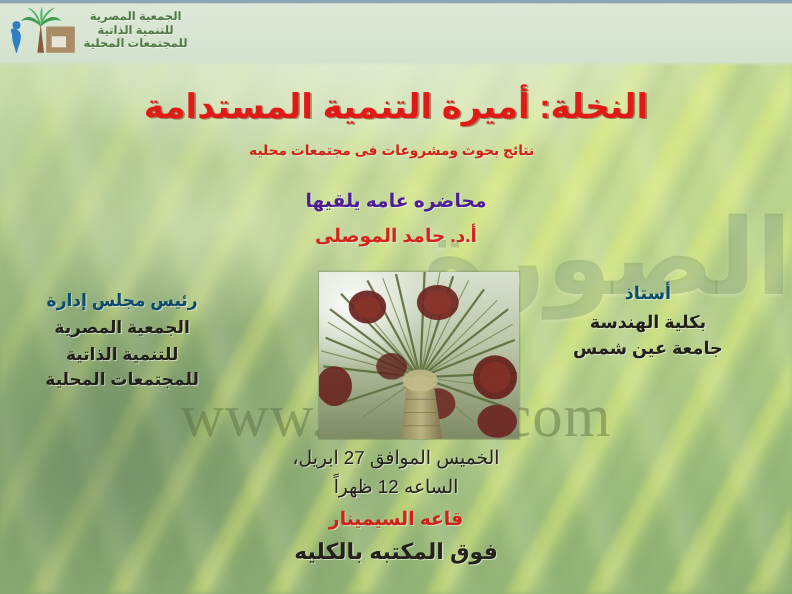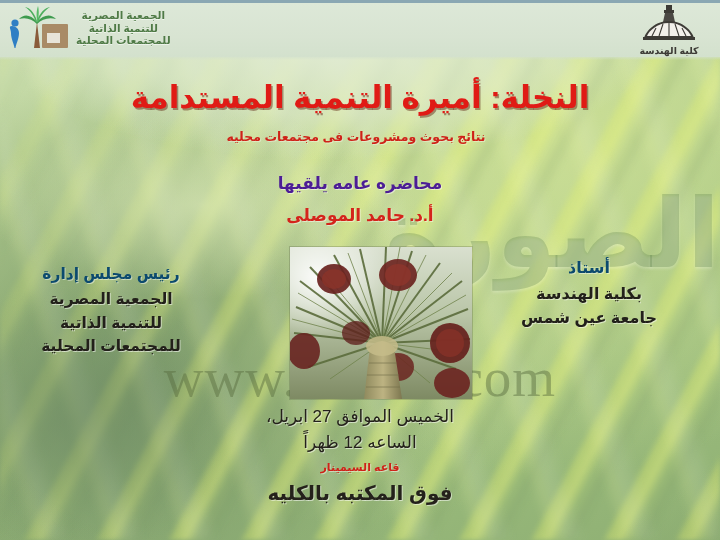--- a/index.html
+++ b/index.html
@@ -169,21 +169,21 @@
   
   .footer{
     position:absolute;top:404px;left:0;width:720px;text-align:center;
     direction:rtl;z-index:5;line-height:1.55;
   }
   .footer .dline{
     font-size:17px;font-weight:normal;color:#24211b;
     text-shadow:1px 1px 0 rgba(255,255,255,.5);
   }
   .footer .venue{
-    font-size:11px;font-weight:bold;color:#cf2218;
+    font-size:17px;font-weight:bold;color:#cf2218;
     text-shadow:1px 1px 0 rgba(255,255,255,.45);
     margin-top:2px;
   }
   .footer .venue2{
     font-size:20px;font-weight:bold;color:#24211b;
     text-shadow:1px 1px 0 rgba(255,255,255,.5);
     margin-top:2px;
   }
 </style>
 </head>
@@ -219,32 +219,20 @@
       <path d="M31 16 C24 8 18 8 13 13 C20 11 26 13 31 18 Z" fill="#3f9b4f"></path>
       <path d="M31 16 C38 8 45 8 50 13 C43 11 36 13 31 18 Z" fill="#3f9b4f"></path>
       <path d="M31 15 C28 6 24 2 19 1 C25 5 28 10 30 17 Z" fill="#4cae5c"></path>
       <path d="M31 15 C34 6 39 2 44 1 C38 5 34 10 32 17 Z" fill="#4cae5c"></path>
       <path d="M31 14 C30 7 31 3 32 0 C33 4 33 8 32 15 Z" fill="#56bb66"></path>
       <path d="M6 20 C10 20 13 23 13 27 C13 33 10 38 9.5 42 L8.5 42 C8 38 5 33 5 27 C5 23 2 20 6 20 Z" fill="#2f7fc4"></path>
       <circle cx="9" cy="17" r="3.6" fill="#2f7fc4"></circle>
     </svg>
   </div>
 
-  <div class="logo-right">
-    <svg width="52" height="40" viewBox="0 0 52 40">
-      <rect x="23" y="1" width="6" height="5" fill="#3d3b36"></rect>
-      <rect x="21" y="6" width="10" height="3" fill="#3d3b36"></rect>
-      <path d="M22 9 L30 9 L32 18 L20 18 Z" fill="#4a4843"></path>
-      <path d="M26 17 C12 17 3 27 1 34 L51 34 C49 27 40 17 26 17 Z" fill="#3d3b36"></path>
-      <path d="M26 19 C14 19 6 27 4 32 L48 32 C46 27 38 19 26 19 Z" fill="#f2f0ea"></path>
-      <path d="M26 19 L26 32 M20 20 L16 32 M32 20 L36 32 M13 24 L9 32 M39 24 L43 32" stroke="#3d3b36" stroke-width="1.1" fill="none"></path>
-      <rect x="0" y="33" width="52" height="3" fill="#3d3b36"></rect>
-    </svg>
-    <div class="logo-right-text">كلية الهندسة</div>
-  </div>
 
   <div class="title">النخلة: أميرة التنمية المستدامة</div>
   <div class="subtitle">نتائج بحوث ومشروعات فى مجتمعات محليه</div>
 
   <div class="lecture-line">محاضره عامه يلقيها</div>
   <div class="speaker">أ.د. حامد الموصلى</div>
 
   <div class="photo">
     <svg width="182" height="152" viewBox="0 0 182 152">
       <defs>

